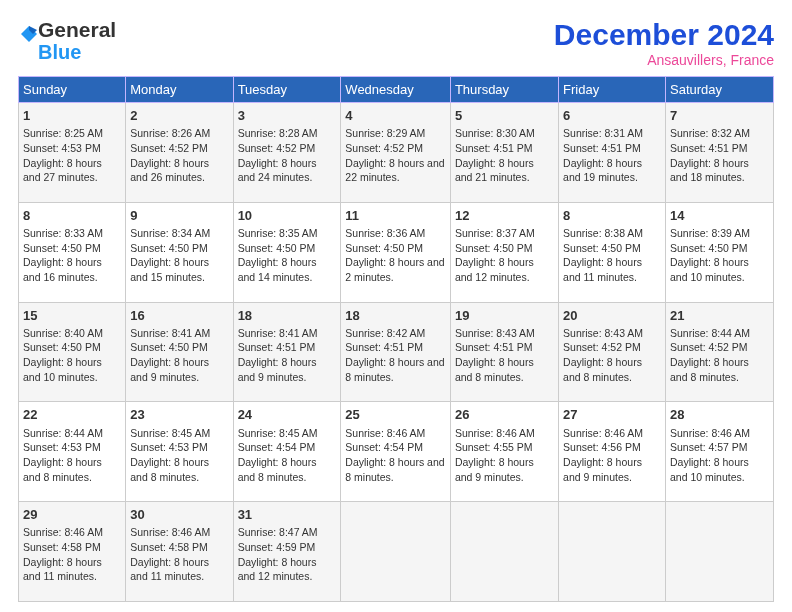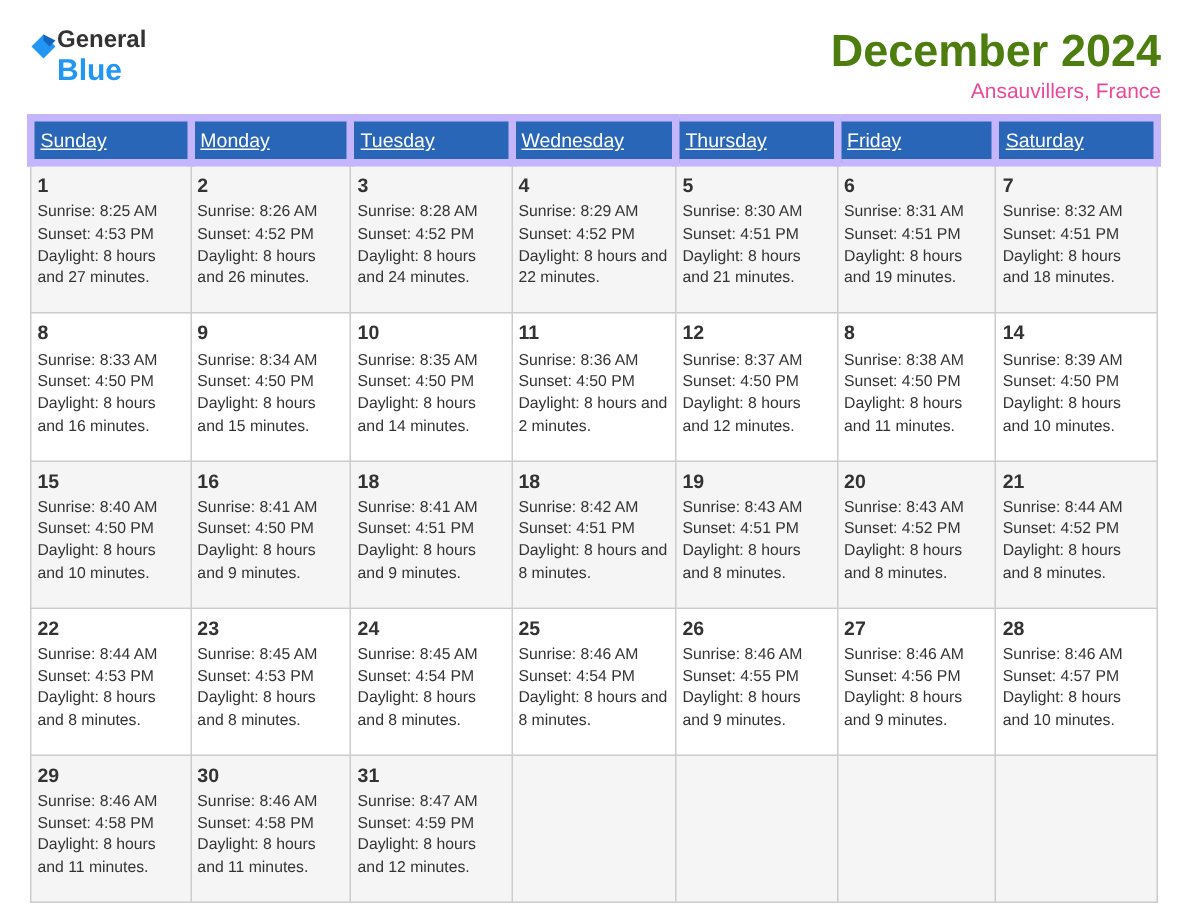--- a/index.html
+++ b/index.html
@@ -26,62 +26,61 @@
     .logo {
       display: flex;
       align-items: center;
     }
     .logo-text {
       display: flex;
       flex-direction: column;
       line-height: 1.1;
     }
     .logo-general {
-      font-size: 16px;
+      font-size: 21px;
       font-weight: bold;
       color: #333;
     }
     .logo-blue {
       font-size: 20px;
       font-weight: bold;
       color: #2196f3;
     }
     .logo-icon {
       width: 18px;
       height: 18px;
       margin-left: 2px;
       margin-top: -14px;
     }
     .title-block {
       text-align: right;
     }
     .month-title {
       font-size: 30px;
       font-weight: bold;
-      color: #4d7c0f;
+      color: #1d4ed8;
     }
     .location {
       font-size: 14px;
       color: #ec4899;
     }
     .calendar {
       flex: 1;
       border-collapse: collapse;
       width: 100%;
       font-size: 10.5px;
     }
     .calendar thead th {
       background: #2966b8;
       color: #fff;
       padding: 5px 4px;
       text-align: left;
       font-size: 13px;
       font-weight: normal;
-      border: 5px solid #c4b5fd;
-      text-decoration: underline;
+      border: 1px solid #c4b5fd;
     }
     .calendar tbody td {
       border: 1px solid #ccc;
       vertical-align: top;
       padding: 4px 4px;
       width: 113px;
       background: #fff;
       color: #333;
       line-height: 1.4;
     }

